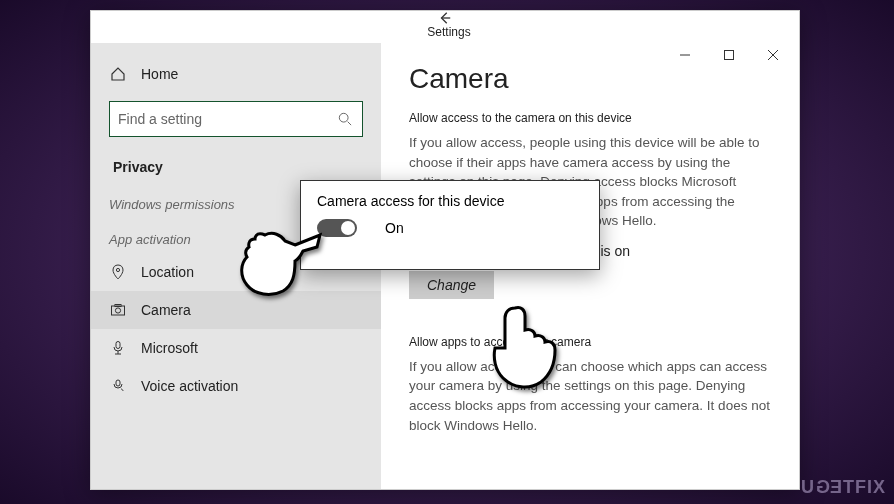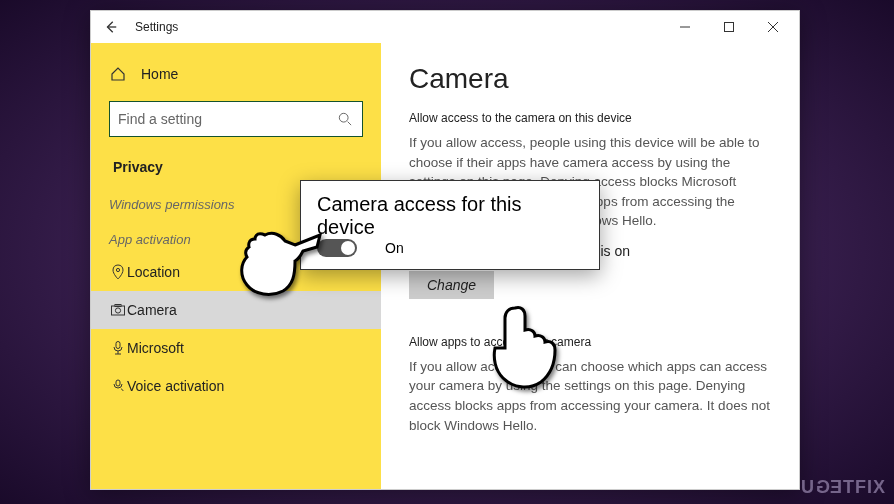--- a/index.html
+++ b/index.html
@@ -8,58 +8,58 @@
     background: radial-gradient(ellipse at center, #6a4a8a 0%, #3a2050 50%, #1a0a2a 100%);
     position: relative;
   }
   .window {
     position: absolute; left: 90px; top: 10px; width: 710px; height: 480px;
     background: #fff; border: 1px solid #ccc; box-shadow: 0 4px 24px rgba(0,0,0,0.4);
     display: flex; flex-direction: column;
   }
   .titlebar {
     height: 32px; display: flex; align-items: center; padding: 0 4px;
-    border-bottom: 0; flex-shrink: 0;
+    border-bottom: 0; flex-shrink: 0; flex-direction: column;
   }
   .back-btn { width: 32px; height: 32px; display:flex;align-items:center;justify-content:center; color:#333;}
   .title { font-size: 12px; margin-left: 8px; color:#222; }
   .winctrls { margin-left: auto; display:flex; }
   .winctrl { width: 44px; height: 32px; display:flex;align-items:center;justify-content:center; color:#555; font-size:12px;}
   .body { flex:1; display:flex; overflow:hidden; }
   .sidebar {
-    width: 290px; background:#fde047; padding: 14px 0 0 0; display:flex;flex-direction:column;
+    width: 290px; background:#e5e5e5; padding: 14px 0 0 0; display:flex;flex-direction:column;
   }
   .home-row { display:flex;align-items:center; padding: 8px 18px; font-size:14px; color:#222; gap:14px;}
   .search {
     margin: 10px 18px 14px 18px; height: 36px; border:1px solid #14532d; background:#fff;
     display:flex;align-items:center; padding:0 8px; font-size:14px; color:#666;
   }
   .search span:first-child { flex:1; }
   .section-label { padding: 8px 22px; font-size:14px; color:#222; font-weight:600;}
   .group-label { padding: 14px 18px 6px 18px; font-size:13px; color:#666;font-style:italic; }
-  .nav-item { display:flex;align-items:center; padding: 10px 18px; font-size:14px; color:#222;}
+  .nav-item { display:flex;align-items:center; gap:14px; padding: 10px 18px; font-size:14px; color:#222;}
   .nav-item.selected { background:#d8d8d8; }
   .ico { width:18px; height:18px; display:inline-flex;align-items:center;justify-content:center; }
   .main {
     flex:1; padding: 20px 28px; overflow:hidden; position:relative; color:#222;
   }
   h1 { font-size: 28px; font-weight: 400; margin-bottom: 16px; }
   h2 { font-size: 12px; font-weight: 400; margin-bottom: 8px; }
   p.desc { font-size: 13.5px; color:#555; line-height:1.45; margin-bottom: 12px; max-width: 380px;}
   .status-line { font-size: 14px; margin: 10px 0 12px 0; }
   .btn {
     display:inline-block; background:#ccc; color:#222; border:none;
     padding: 6px 18px; font-size:14px;font-style:italic;
   }
   .popup {
     position:absolute; left: 300px; top: 180px; width: 300px; height: 90px;
     background:#fff; border:1px solid #333; box-shadow: 0 6px 20px rgba(0,0,0,0.35);
     padding: 12px 16px; z-index: 30;
   }
-  .popup-title { font-size: 20px; }
+  .popup-title { font-size: 14px; margin-bottom: 10px; }
   .toggle-row { display:flex; align-items:center; gap:28px; }
   .toggle {
     width: 40px; height: 18px; border-radius: 10px; background:#555; position:relative;
   }
   .toggle::after {
     content:""; position:absolute; right:2px; top:2px; width:14px;height:14px;
     background:#fff; border-radius:50%;
   }
   .toggle-label { font-size:14px; }
   .section2 { margin-top: 36px; }

